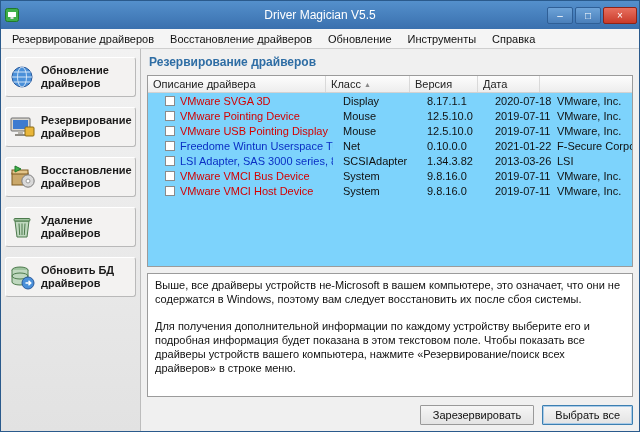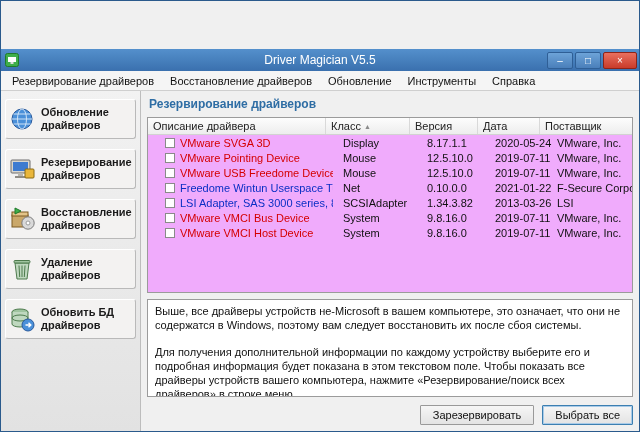--- a/index.html
+++ b/index.html
@@ -7,26 +7,25 @@
   .window {
     width:640px; height:432px;
     border:1px solid #2a5a8c;
     display:flex; flex-direction:column;
     background:#f0f0f0;
     font-family:"Liberation Sans", sans-serif;
     position:relative;
   }
   
   .titlebar {
-    height:22px; flex:none;
+    height:28px; flex:none;
     background:linear-gradient(#5490cc,#3a70ae);
     display:flex; align-items:center;
     position:relative; color:#fff;
     padding:0 2px 0 4px;
-    margin-top:48px;
   }
   .app-icon { width:14px; height:14px; flex:none; }
   .title-text {
     position:absolute; left:0; right:0; text-align:center;
     font-size:12px; color:#ffffff; pointer-events:none;
   }
   .win-controls { margin-left:auto; display:flex; gap:2px; z-index:2; }
   .win-btn {
     width:26px; height:17px; font-size:10px; line-height:16px;
     text-align:center; color:#fff; cursor:pointer;
@@ -56,21 +55,21 @@
     border:1px solid #ffffff;
     border-right-color:#b9b9b9; border-bottom-color:#b9b9b9;
     border-radius:3px; cursor:pointer;
   }
   .side-item svg { flex:none; }
   .side-label { font-size:11px; font-weight:bold; color:#1a1a1a; line-height:1.15; }
   
   .main { flex:1; min-width:0; display:flex; flex-direction:column; padding:4px 6px 6px 6px; }
   .heading { color:#2e6da4; font-weight:bold; font-size:12px; padding:2px 2px 6px 2px; }
   .table-wrap {
-    flex:1; min-height:0; border:1px solid #9b9b9b; background:#f0abfc;
+    flex:1; min-height:0; border:1px solid #9b9b9b; background:#7dd3fc;
     display:flex; flex-direction:column; overflow:hidden;
   }
   .thead, .trow { display:grid; grid-template-columns:178px 84px 68px 62px 1fr; }
   .thead { background:linear-gradient(#fdfdfd,#ededed); border-bottom:1px solid #d2d2d2; flex:none; }
   .th {
     font-size:11px; color:#222; padding:2px 5px;
     border-right:1px solid #d9d9d9; white-space:nowrap; overflow:hidden;
     display:flex; align-items:center; gap:3px; cursor:pointer;
   }
   .sort-glyph { font-size:7px; color:#8a8a8a; }
@@ -78,21 +77,21 @@
   .trow { height:15px; align-items:center; cursor:default; }
   .cell { font-size:11px; padding:0 5px; white-space:nowrap; overflow:hidden; color:#111; }
   .desc-cell { display:flex; align-items:center; gap:5px; }
   .checkbox {
     width:10px; height:10px; flex:none;
     background:#fff; border:1px solid #8a8a8a; cursor:pointer;
   }
   .desc-label { white-space:nowrap; overflow:hidden; text-overflow:clip; }
   
   .info-box {
-    flex:none; height:98px; margin-top:6px;
+    flex:none; height:124px; margin-top:6px;
     border:1px solid #9b9b9b; background:#ffffff;
     padding:4px 7px; font-size:11px; line-height:1.3; color:#111; overflow:hidden;
   }
   .info-box p { margin:0 0 12px 0; }
   
   .btn-row { flex:none; display:flex; justify-content:flex-end; gap:8px; padding-top:8px;align-items:flex-end; }
   .btn {
     min-width:86px; padding:3px 12px; font-size:11px; text-align:center;
     background:linear-gradient(#f6f6f6,#e3e3e3);
     border:1px solid #999999; border-radius:1px; cursor:pointer; color:#111;
@@ -200,53 +199,50 @@
           <div class="th">
               <span>Класс</span>
               <span class="sort-glyph">▲</span>
             </div>
           <div class="th">
               <span>Версия</span>
             </div>
           <div class="th">
               <span>Дата</span>
             </div>
-          <div class="th" style="border-right:none">
-              <span>Поставщик</span>
-            </div>
         </div>
 
         <div class="tbody">
 
           <div class="trow">
             <div class="cell desc-cell">
                 <span class="checkbox"></span>
                 <span class="desc-label" style="color: rgb(212, 0, 0);">VMware SVGA 3D</span>
               </div>
             <div class="cell">Display</div>
             <div class="cell">8.17.1.1</div>
-            <div class="cell">2020-05-24</div>
+            <div class="cell">2020-07-18</div>
             <div class="cell">VMware, Inc.</div>
           </div>
 
           <div class="trow">
             <div class="cell desc-cell">
                 <span class="checkbox"></span>
                 <span class="desc-label" style="color: rgb(212, 0, 0);">VMware Pointing Device</span>
               </div>
             <div class="cell">Mouse</div>
             <div class="cell">12.5.10.0</div>
             <div class="cell">2019-07-11</div>
             <div class="cell">VMware, Inc.</div>
           </div>
 
           <div class="trow">
             <div class="cell desc-cell">
                 <span class="checkbox"></span>
-                <span class="desc-label" style="color: rgb(212, 0, 0);">VMware USB Freedome Device</span>
+                <span class="desc-label" style="color: rgb(212, 0, 0);">VMware USB Pointing Display</span>
               </div>
             <div class="cell">Mouse</div>
             <div class="cell">12.5.10.0</div>
             <div class="cell">2019-07-11</div>
             <div class="cell">VMware, Inc.</div>
           </div>
 
           <div class="trow">
             <div class="cell desc-cell">
                 <span class="checkbox"></span>

